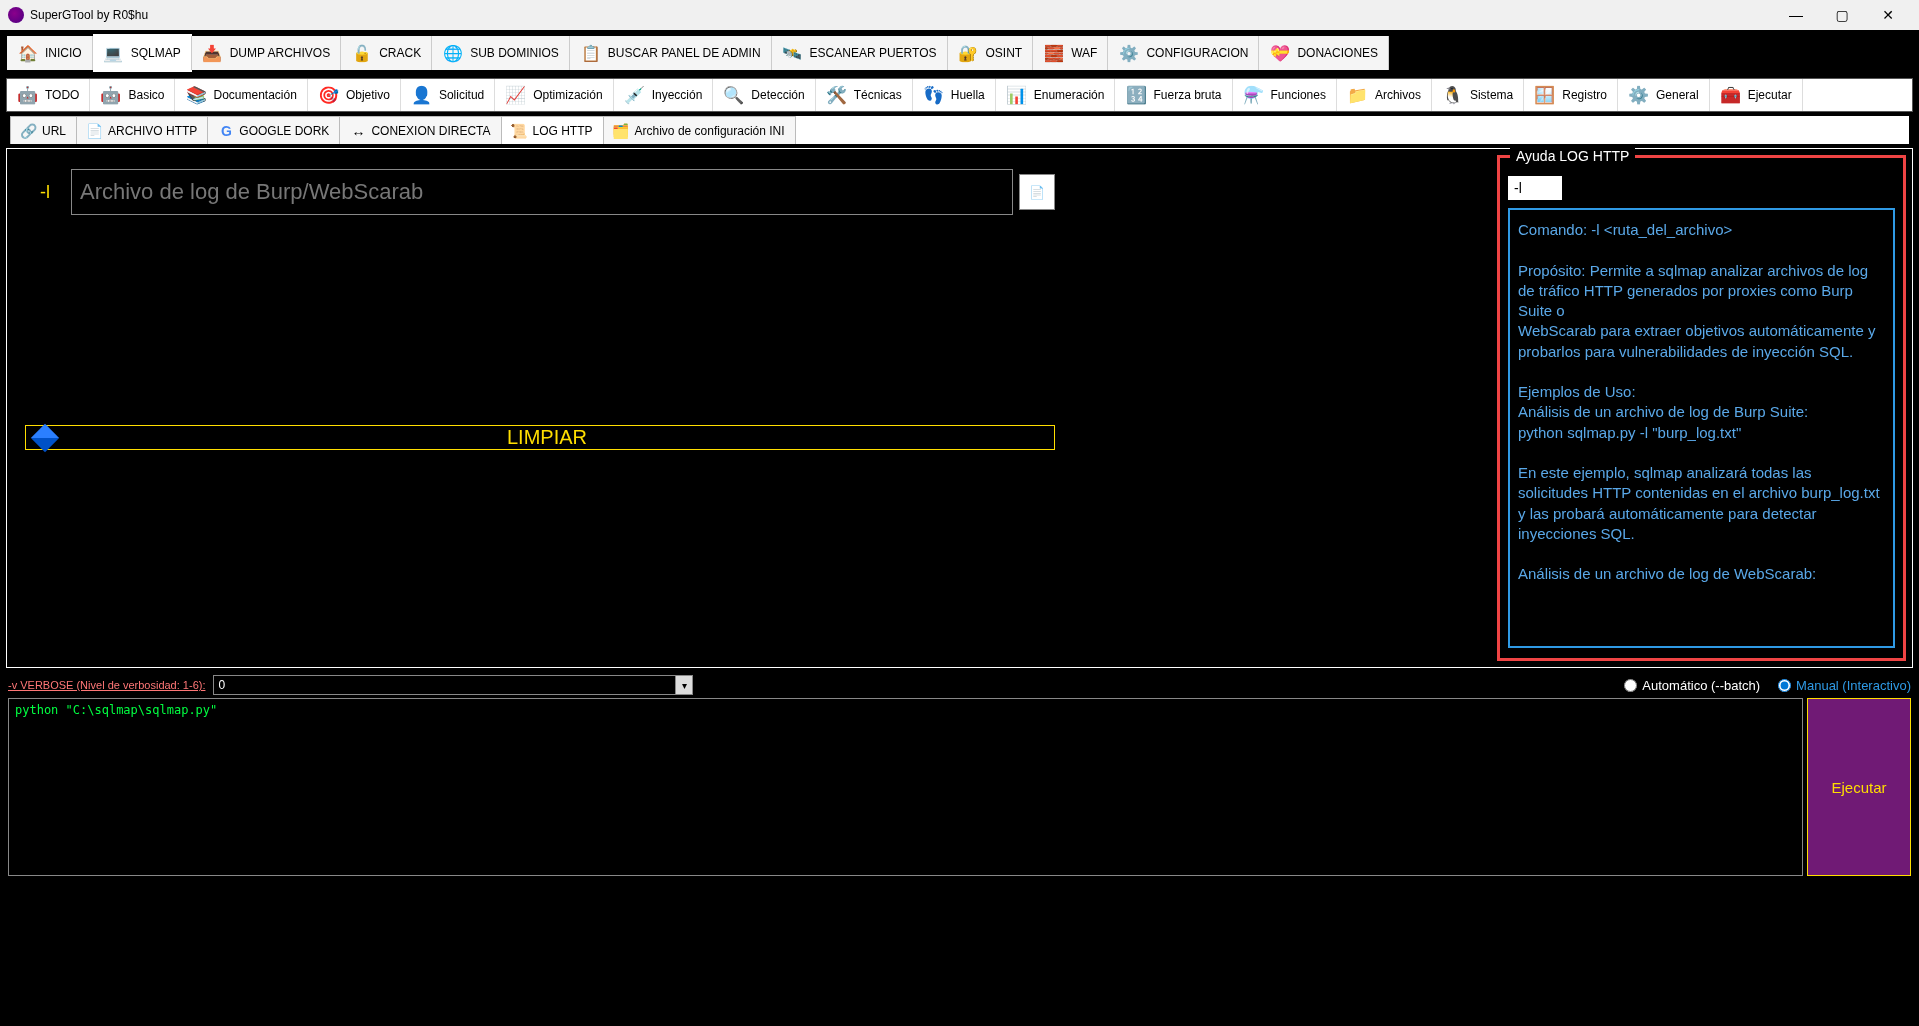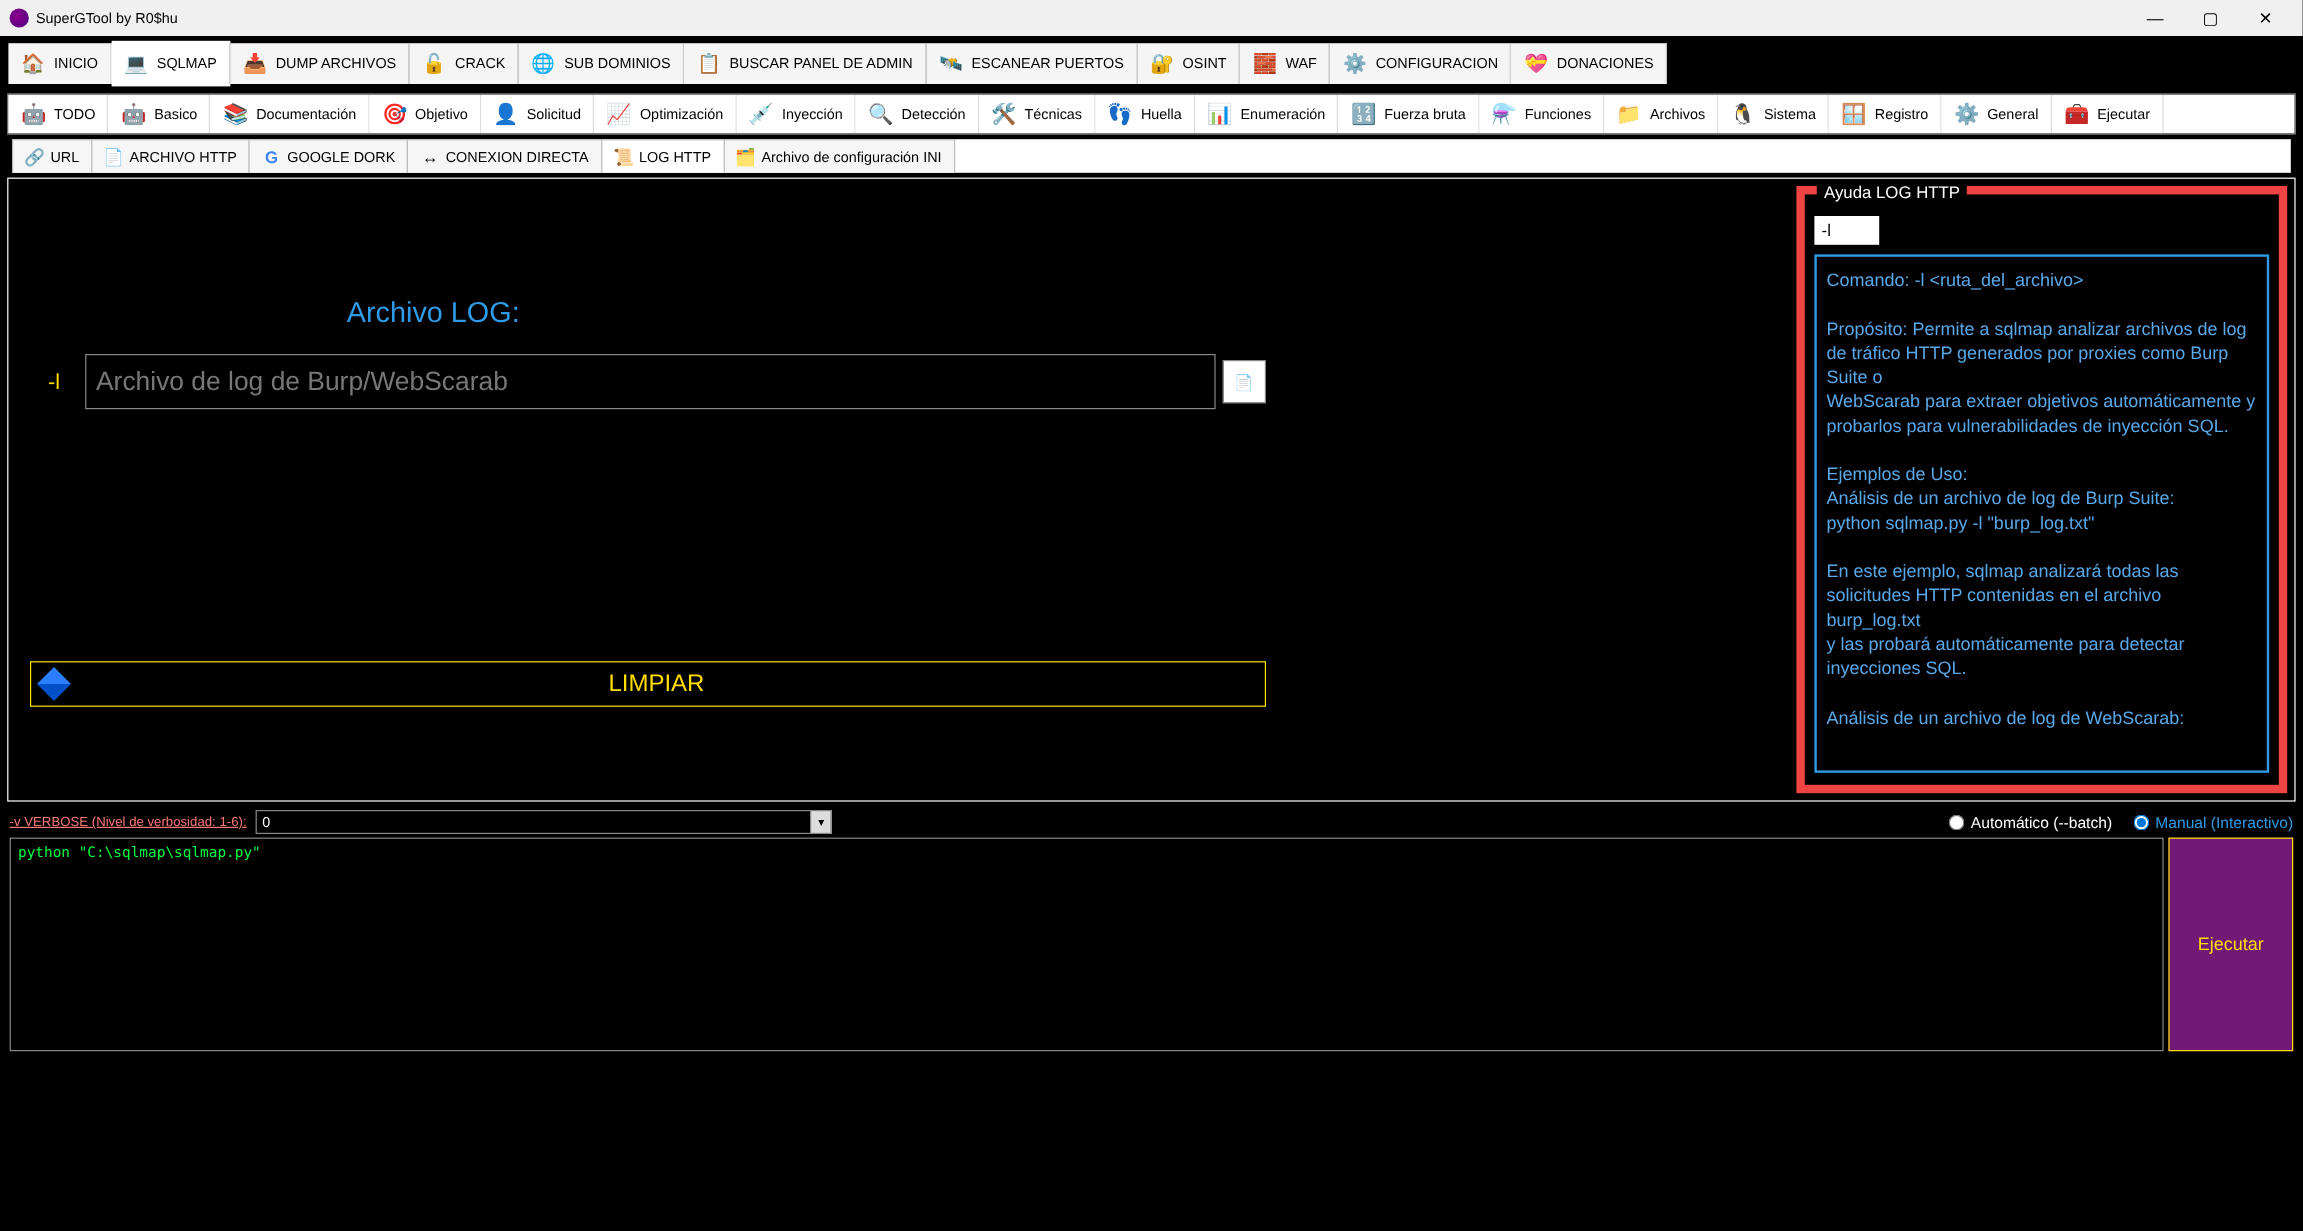--- a/index.html
+++ b/index.html
@@ -94,28 +94,28 @@
   color:#888; font-size:22px; padding:4px 8px; height:46px;
 }
 .log-input::placeholder { color:#777; }
 .file-btn {
   width:36px; height:36px; background:#fff; border:1px solid #888;
   display:flex;align-items:center;justify-content:center;
 }
 .clear-btn {
   margin: 210px 10px 10px 10px;
   border:1px solid #ffde00;
-  height:38px; display:flex;align-items:center;justify-content:center;
+  height:25px; display:flex;align-items:center;justify-content:center;
   color:#ffde00; font-size:20px; gap:12px;
   padding-left:14px;
 }
 .clear-btn .eraser { width:20px;height:20px; transform:rotate(45deg); background:linear-gradient(135deg,#2b7fff 50%,#0051c7 50%); position:absolute; left:20px;}
 .help-panel {
   position:absolute; right:6px; top:6px; width:409px; height: calc(100% - 12px);
-  border:7px solid #ef4444;
+  border:3px solid #ef4444;
 }
 .help-panel .legend {
   position:absolute; top:-10px; left:10px; background:#000; padding:0 6px;
   color:#fff; font-size:14px;
 }
 .help-flag-box {
   margin:18px 0 0 8px; width:54px; height:24px; background:#fff; color:#000;
   display:flex;align-items:center; padding:0 6px; font-size:14px;
 }
 .help-text-wrap {
@@ -319,21 +319,20 @@
       </div>
       <div class="target-tab">
         <span class="ti">🗂️</span>
         <span>Archivo de configuración INI</span>
       </div>
     </div>
 
 <div class="outer-frame">
 
   <div class="left-panel">
-    <div class="log-label">Archivo LOG:</div>
     <div class="input-row">
       <div class="flag-lbl">-l</div>
       <input class="log-input" placeholder="Archivo de log de Burp/WebScarab" style="">
       <div class="file-btn">
         <span>📄</span>
       </div>
     </div>
     <div class="clear-btn">
       <div class="eraser"></div>
       <span>LIMPIAR</span>

